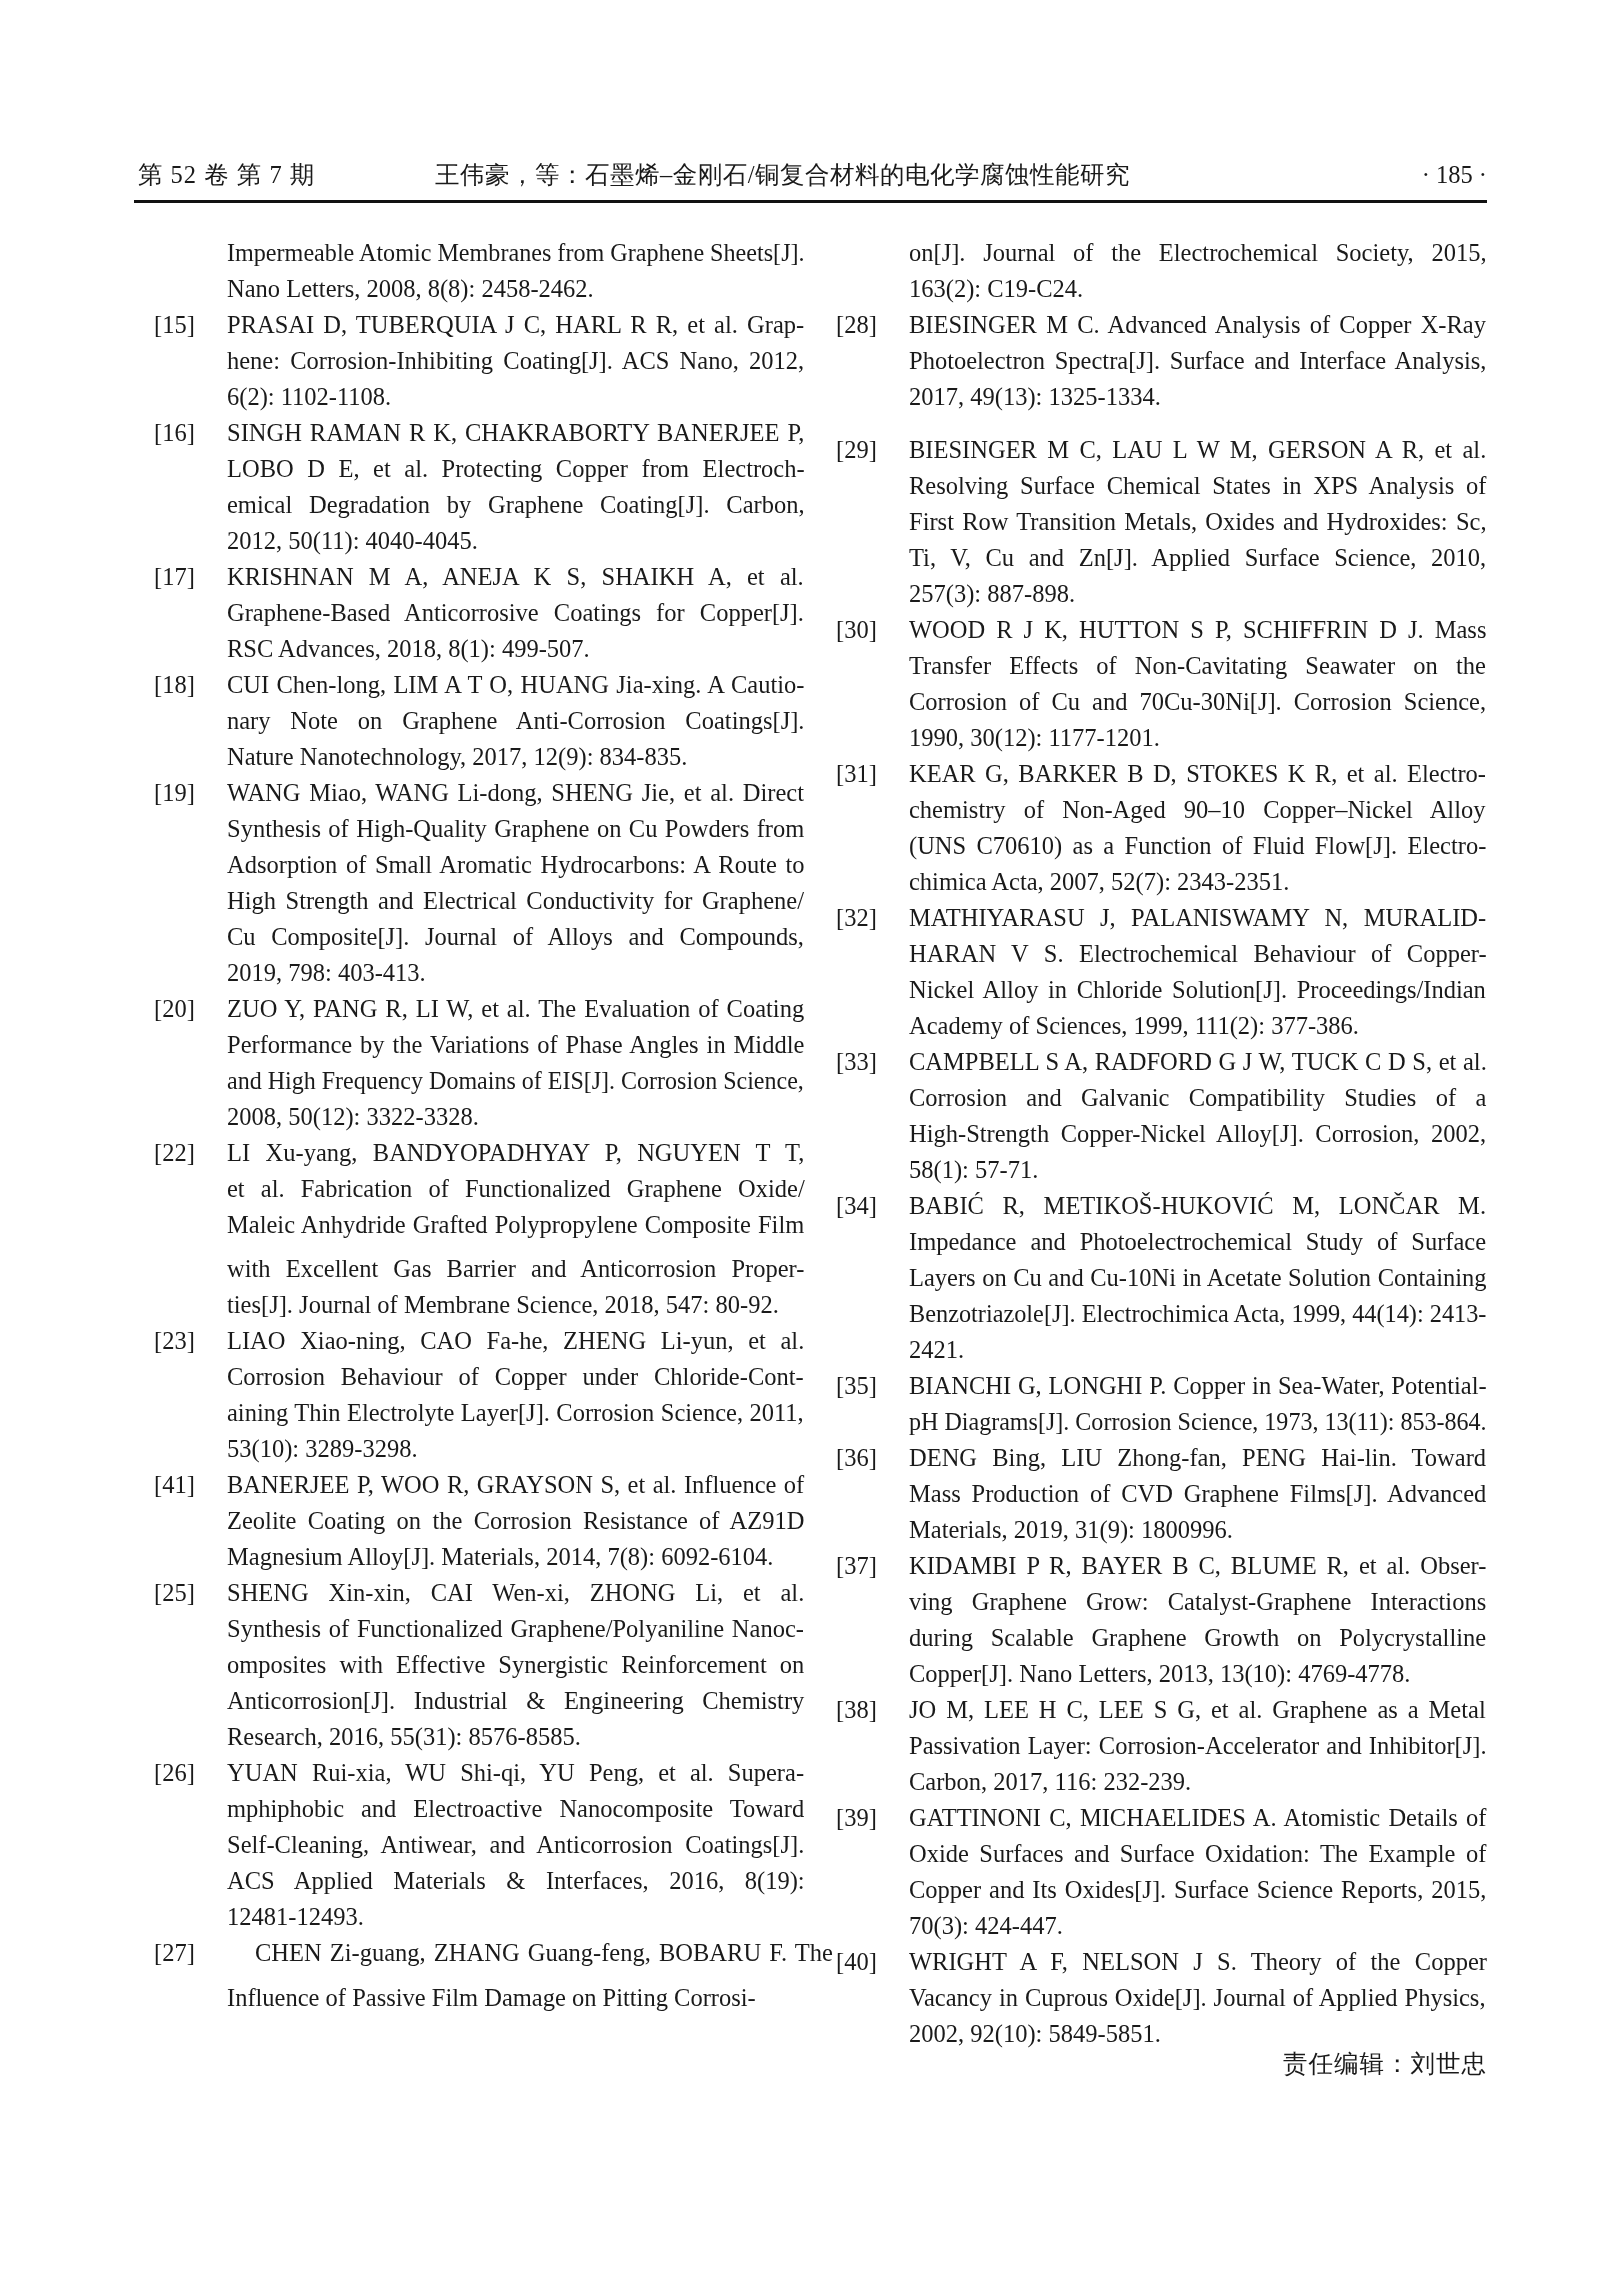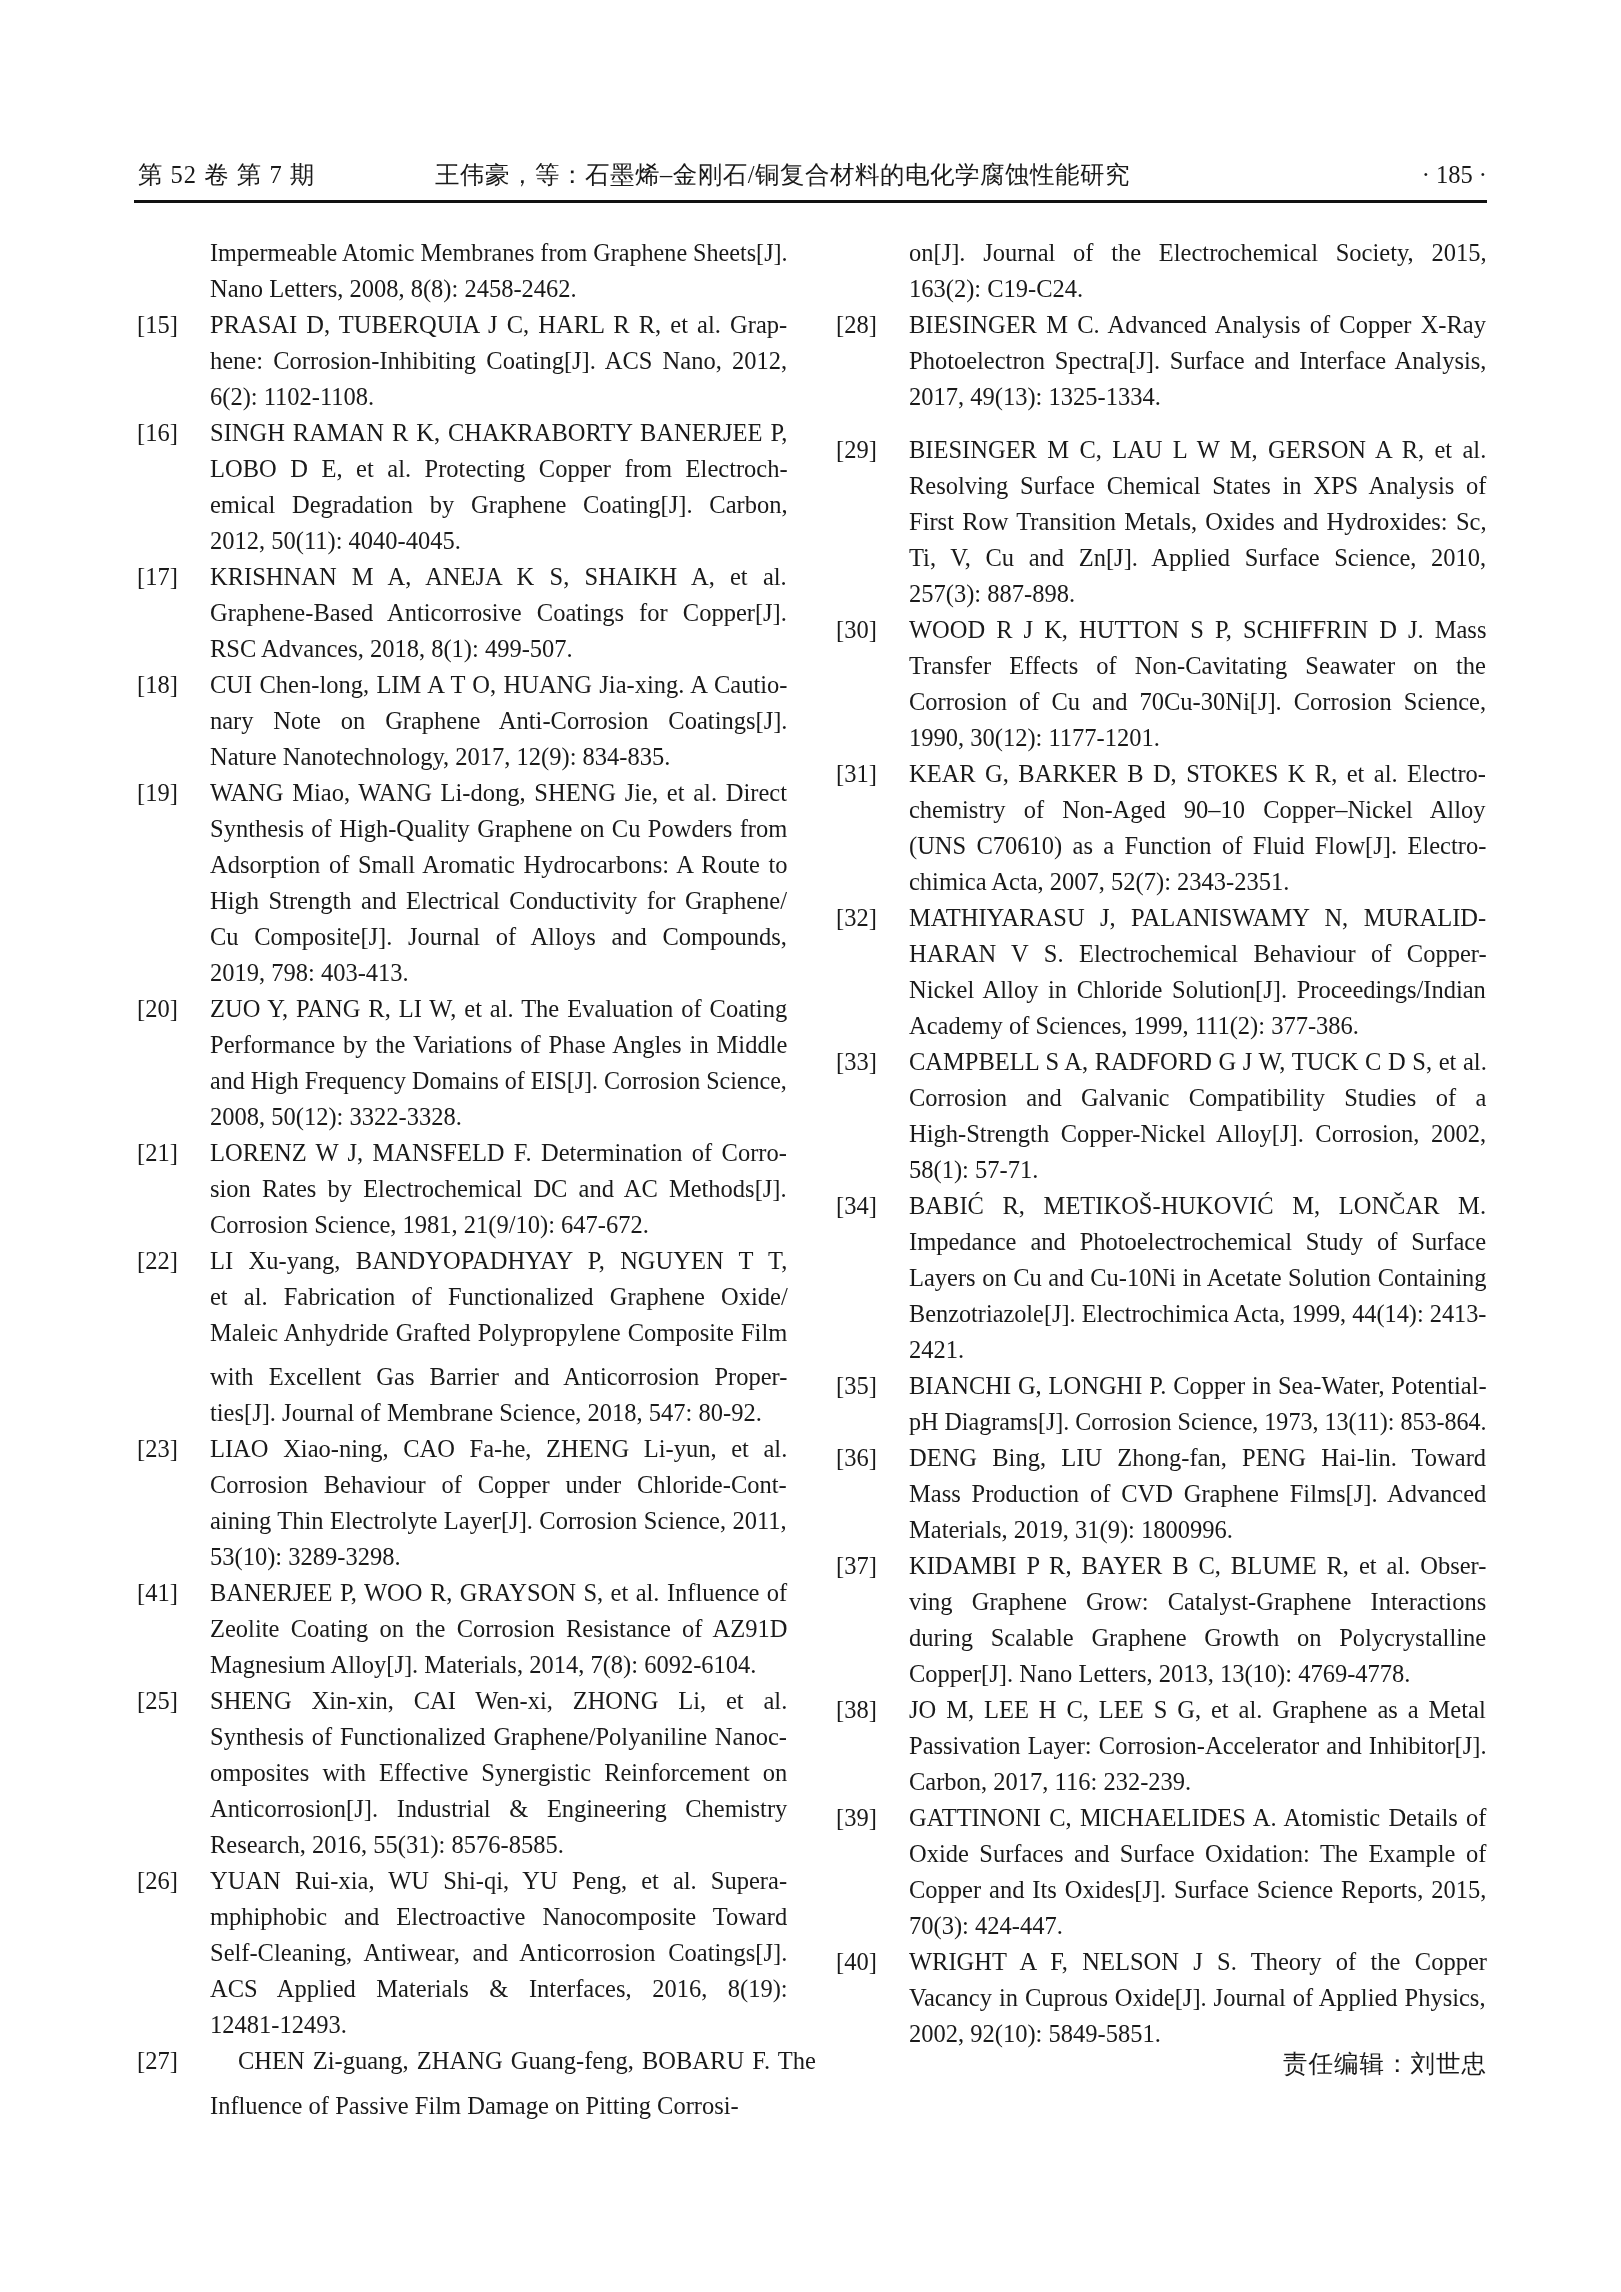--- a/index.html
+++ b/index.html
@@ -5,21 +5,21 @@
   html, body { margin: 0; padding: 0; background: #ffffff; }
   body { width: 1621px; height: 2293px; position: relative; overflow: hidden;
          font-family: "Liberation Serif", "DejaVu Serif", serif; color: #1a1a1a; }
   .header { position: absolute; left: 134px; top: 157px; width: 1353px; height: 39px; }
   .header span { position: absolute; top: 0; font-size: 24.5px; line-height: 35px; white-space: nowrap; }
   .h-left { left: 3.9px; letter-spacing: 1px; }
   .h-center { left: 301px; letter-spacing: 0.5px; }
   .h-right { right: 0; }
   .rule { position: absolute; left: 134px; top: 200px; width: 1353px; height: 2.9px; background: #111; }
   .col { position: absolute; top: 235px; width: 650px; }
-  .col-left { left: 137px; }
+  .col-left { left: 154px; }
   .col-right { left: 836px; }
   .ref { position: relative; padding-left: 73px; font-size: 24.5px; line-height: 36px; }
   .ref .num { position: absolute; left: 0; top: 0; }
   .ref .txt { display: block; text-align: justify; text-align-last: left; hyphens: manual;
               transform-origin: left top; }
   .ref .txt .ln { display: block; text-align: justify; text-align-last: justify; white-space: nowrap; overflow: visible; }
   .ref .txt .ln.last { text-align-last: left; }
   .editor { position: absolute; right: 134px; top: 2046px; font-size: 24.5px; line-height: 35px;
             font-family: "DejaVu Sans", sans-serif; letter-spacing: 1px; }
 </style>
@@ -88,28 +88,20 @@
     <div class="ref">
       <span class="num">[20]</span>
       <span class="txt">
         <span class="ln" style="display: block; word-spacing: 1.8px; text-align-last: left;">ZUO Y, PANG R, LI W, et al. The Evaluation of Coating</span>
         <span class="ln" style="display: block; word-spacing: 1.8px; text-align-last: left;">Performance by the Variations of Phase Angles in Middle</span>
         <span class="ln" style="display: block; transform-origin: left center; transform: scaleX(0.980033); width: 589px; text-align-last: left;">and High Frequency Domains of EIS[J]. Corrosion Science,</span>
         <span class="ln last" style="display: block;">2008, 50(12): 3322-3328.</span>
       </span>
     </div>
     <div class="ref">
-      <span class="num">[21]</span>
-      <span class="txt">
-        <span class="ln" style="display: block; word-spacing: 3.2px; text-align-last: left;">LORENZ W J, MANSFELD F. Determination of Corro-</span>
-        <span class="ln" style="display: block; word-spacing: 5px; text-align-last: left;">sion Rates by Electrochemical DC and AC Methods[J].</span>
-        <span class="ln last" style="display: block;">Corrosion Science, 1981, 21(9/10): 647-672.</span>
-      </span>
-    </div>
-    <div class="ref">
       <span class="num">[22]</span>
       <span class="txt">
         <span class="ln" style="display: block; word-spacing: 9.3px; text-align-last: left;">LI Xu-yang, BANDYOPADHYAY P, NGUYEN T T,</span>
         <span class="ln" style="display: block; word-spacing: 10px; text-align-last: left;">et al. Fabrication of Functionalized Graphene Oxide/</span>
         <span class="ln" style="display: block; word-spacing: 1px; text-align-last: left;">Maleic Anhydride Grafted Polypropylene Composite Film</span>
         <span class="ln" style="display: block; word-spacing: 9px; text-align-last: left; margin-top: 8px;">with Excellent Gas Barrier and Anticorrosion Proper-</span>
         <span class="ln last" style="display: block;">ties[J]. Journal of Membrane Science, 2018, 547: 80-92.</span>
       </span>
     </div>
     <div class="ref">

